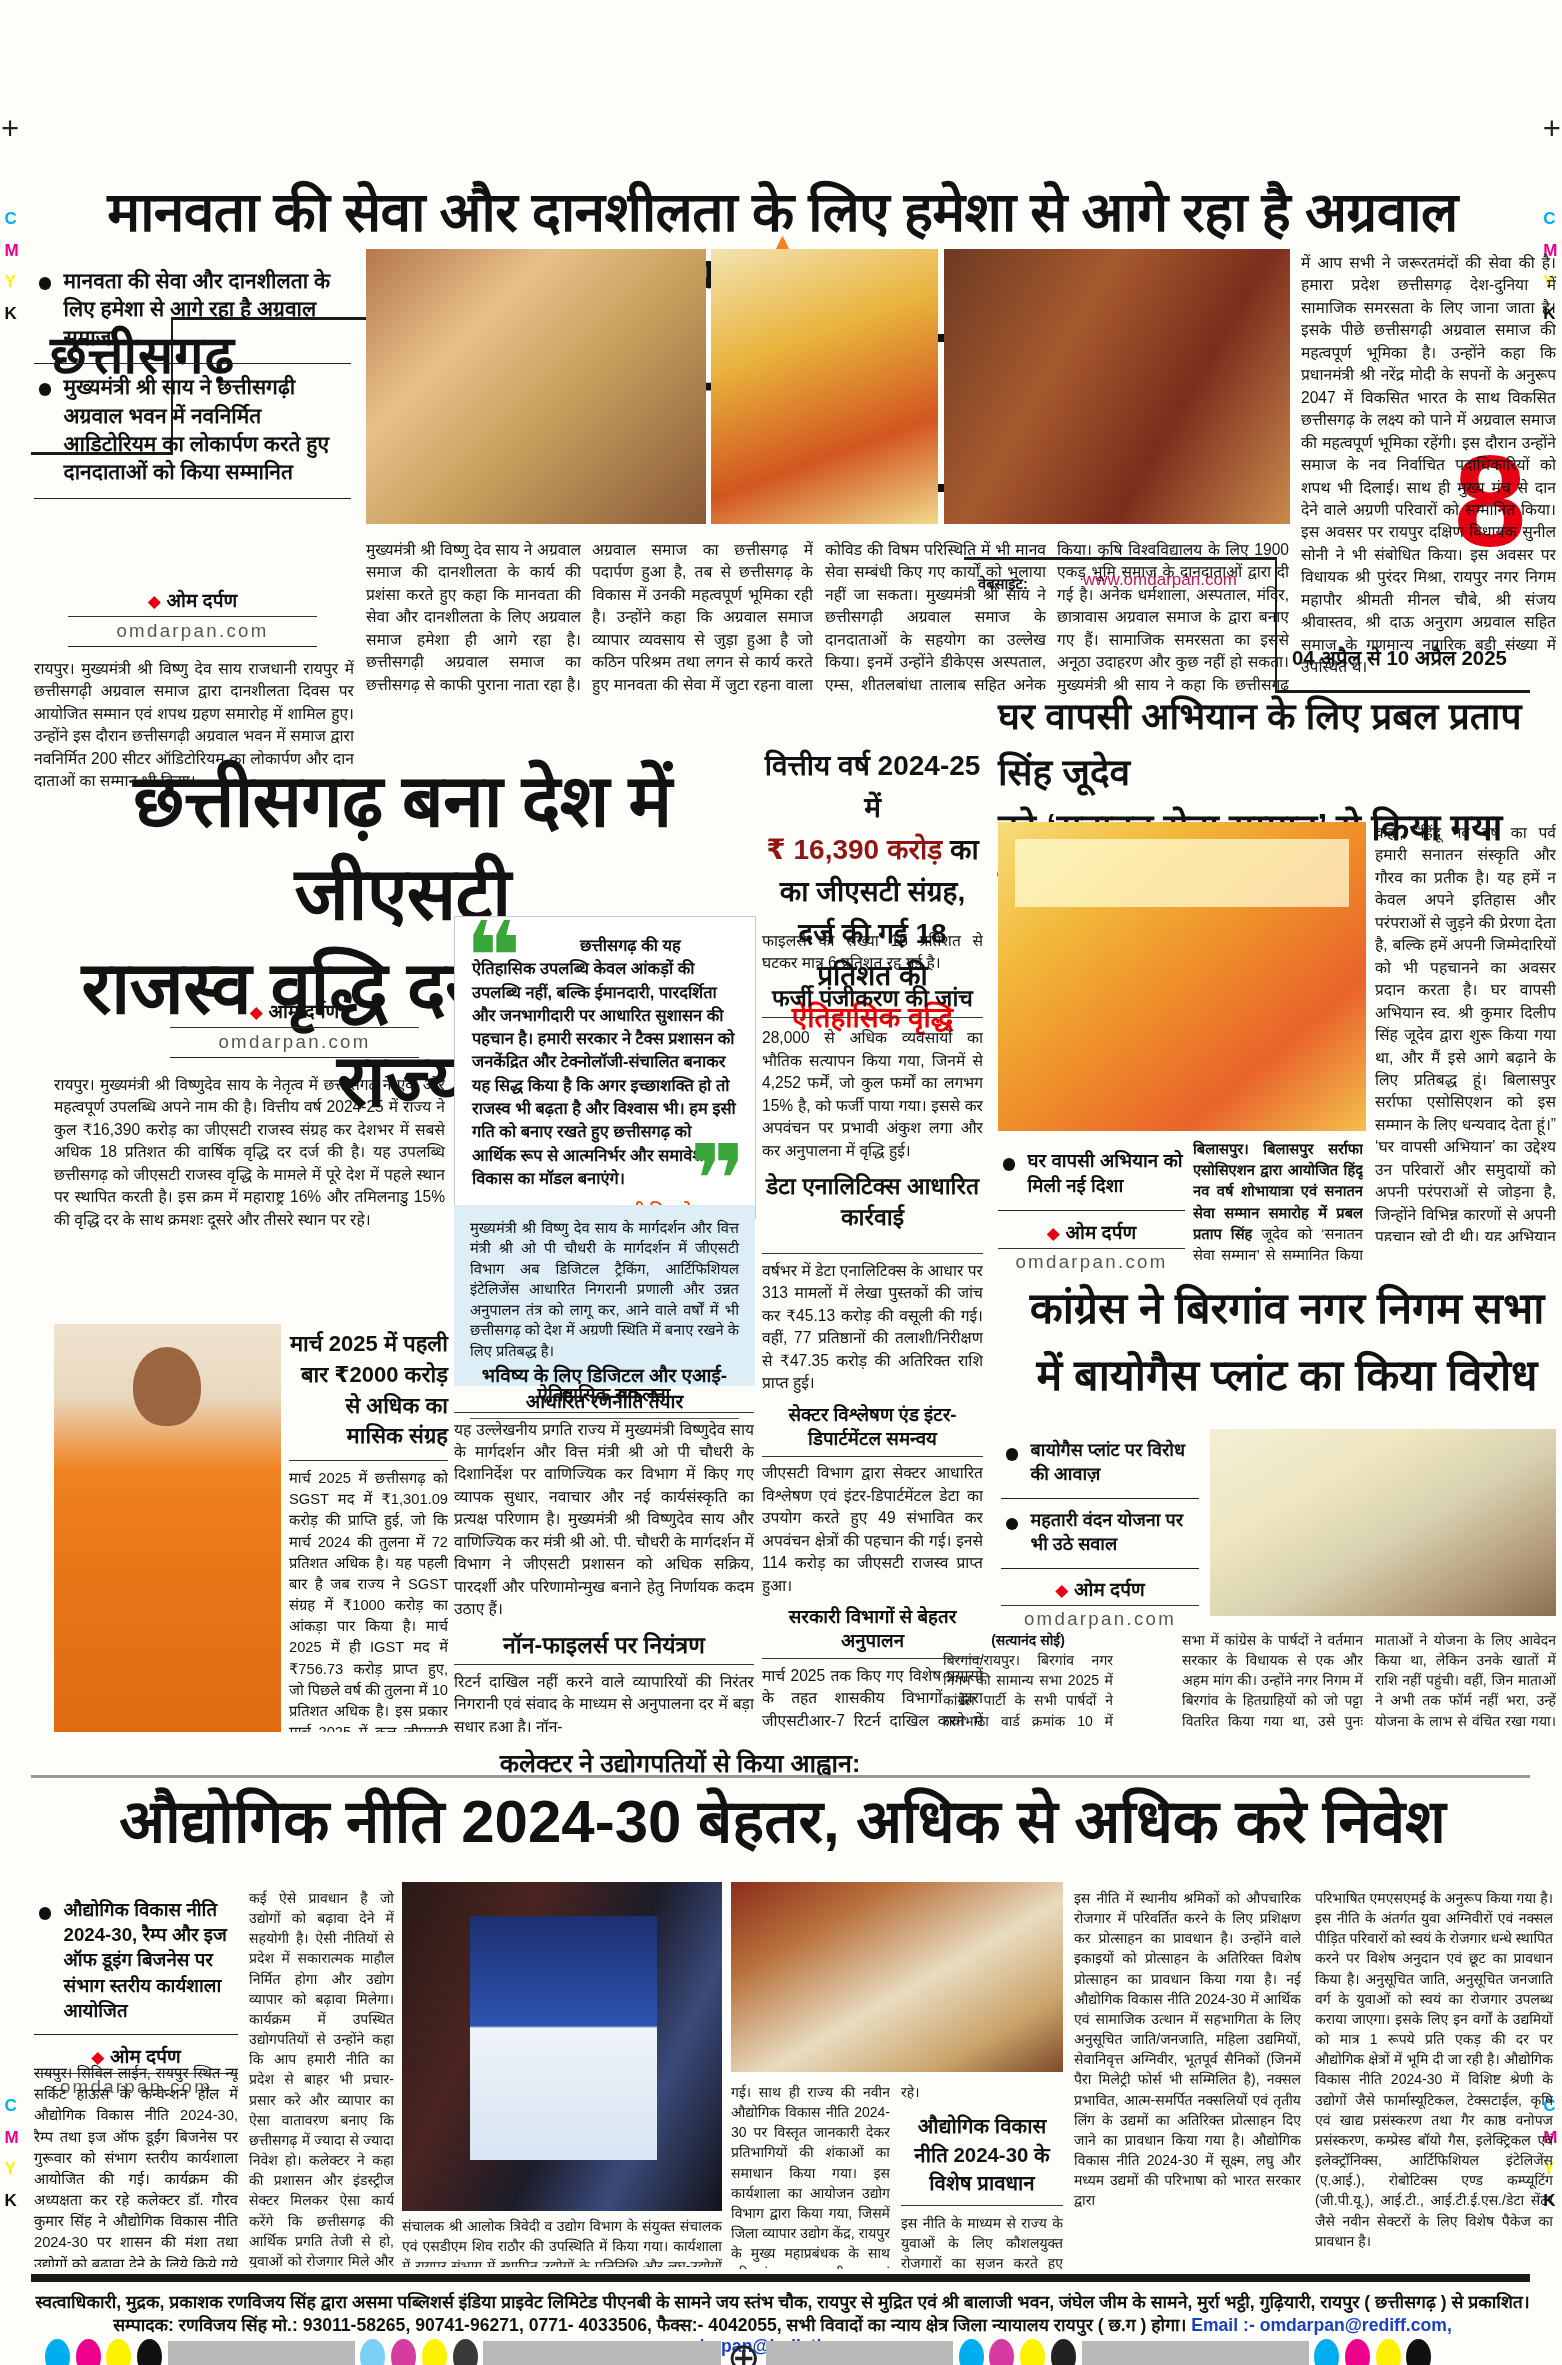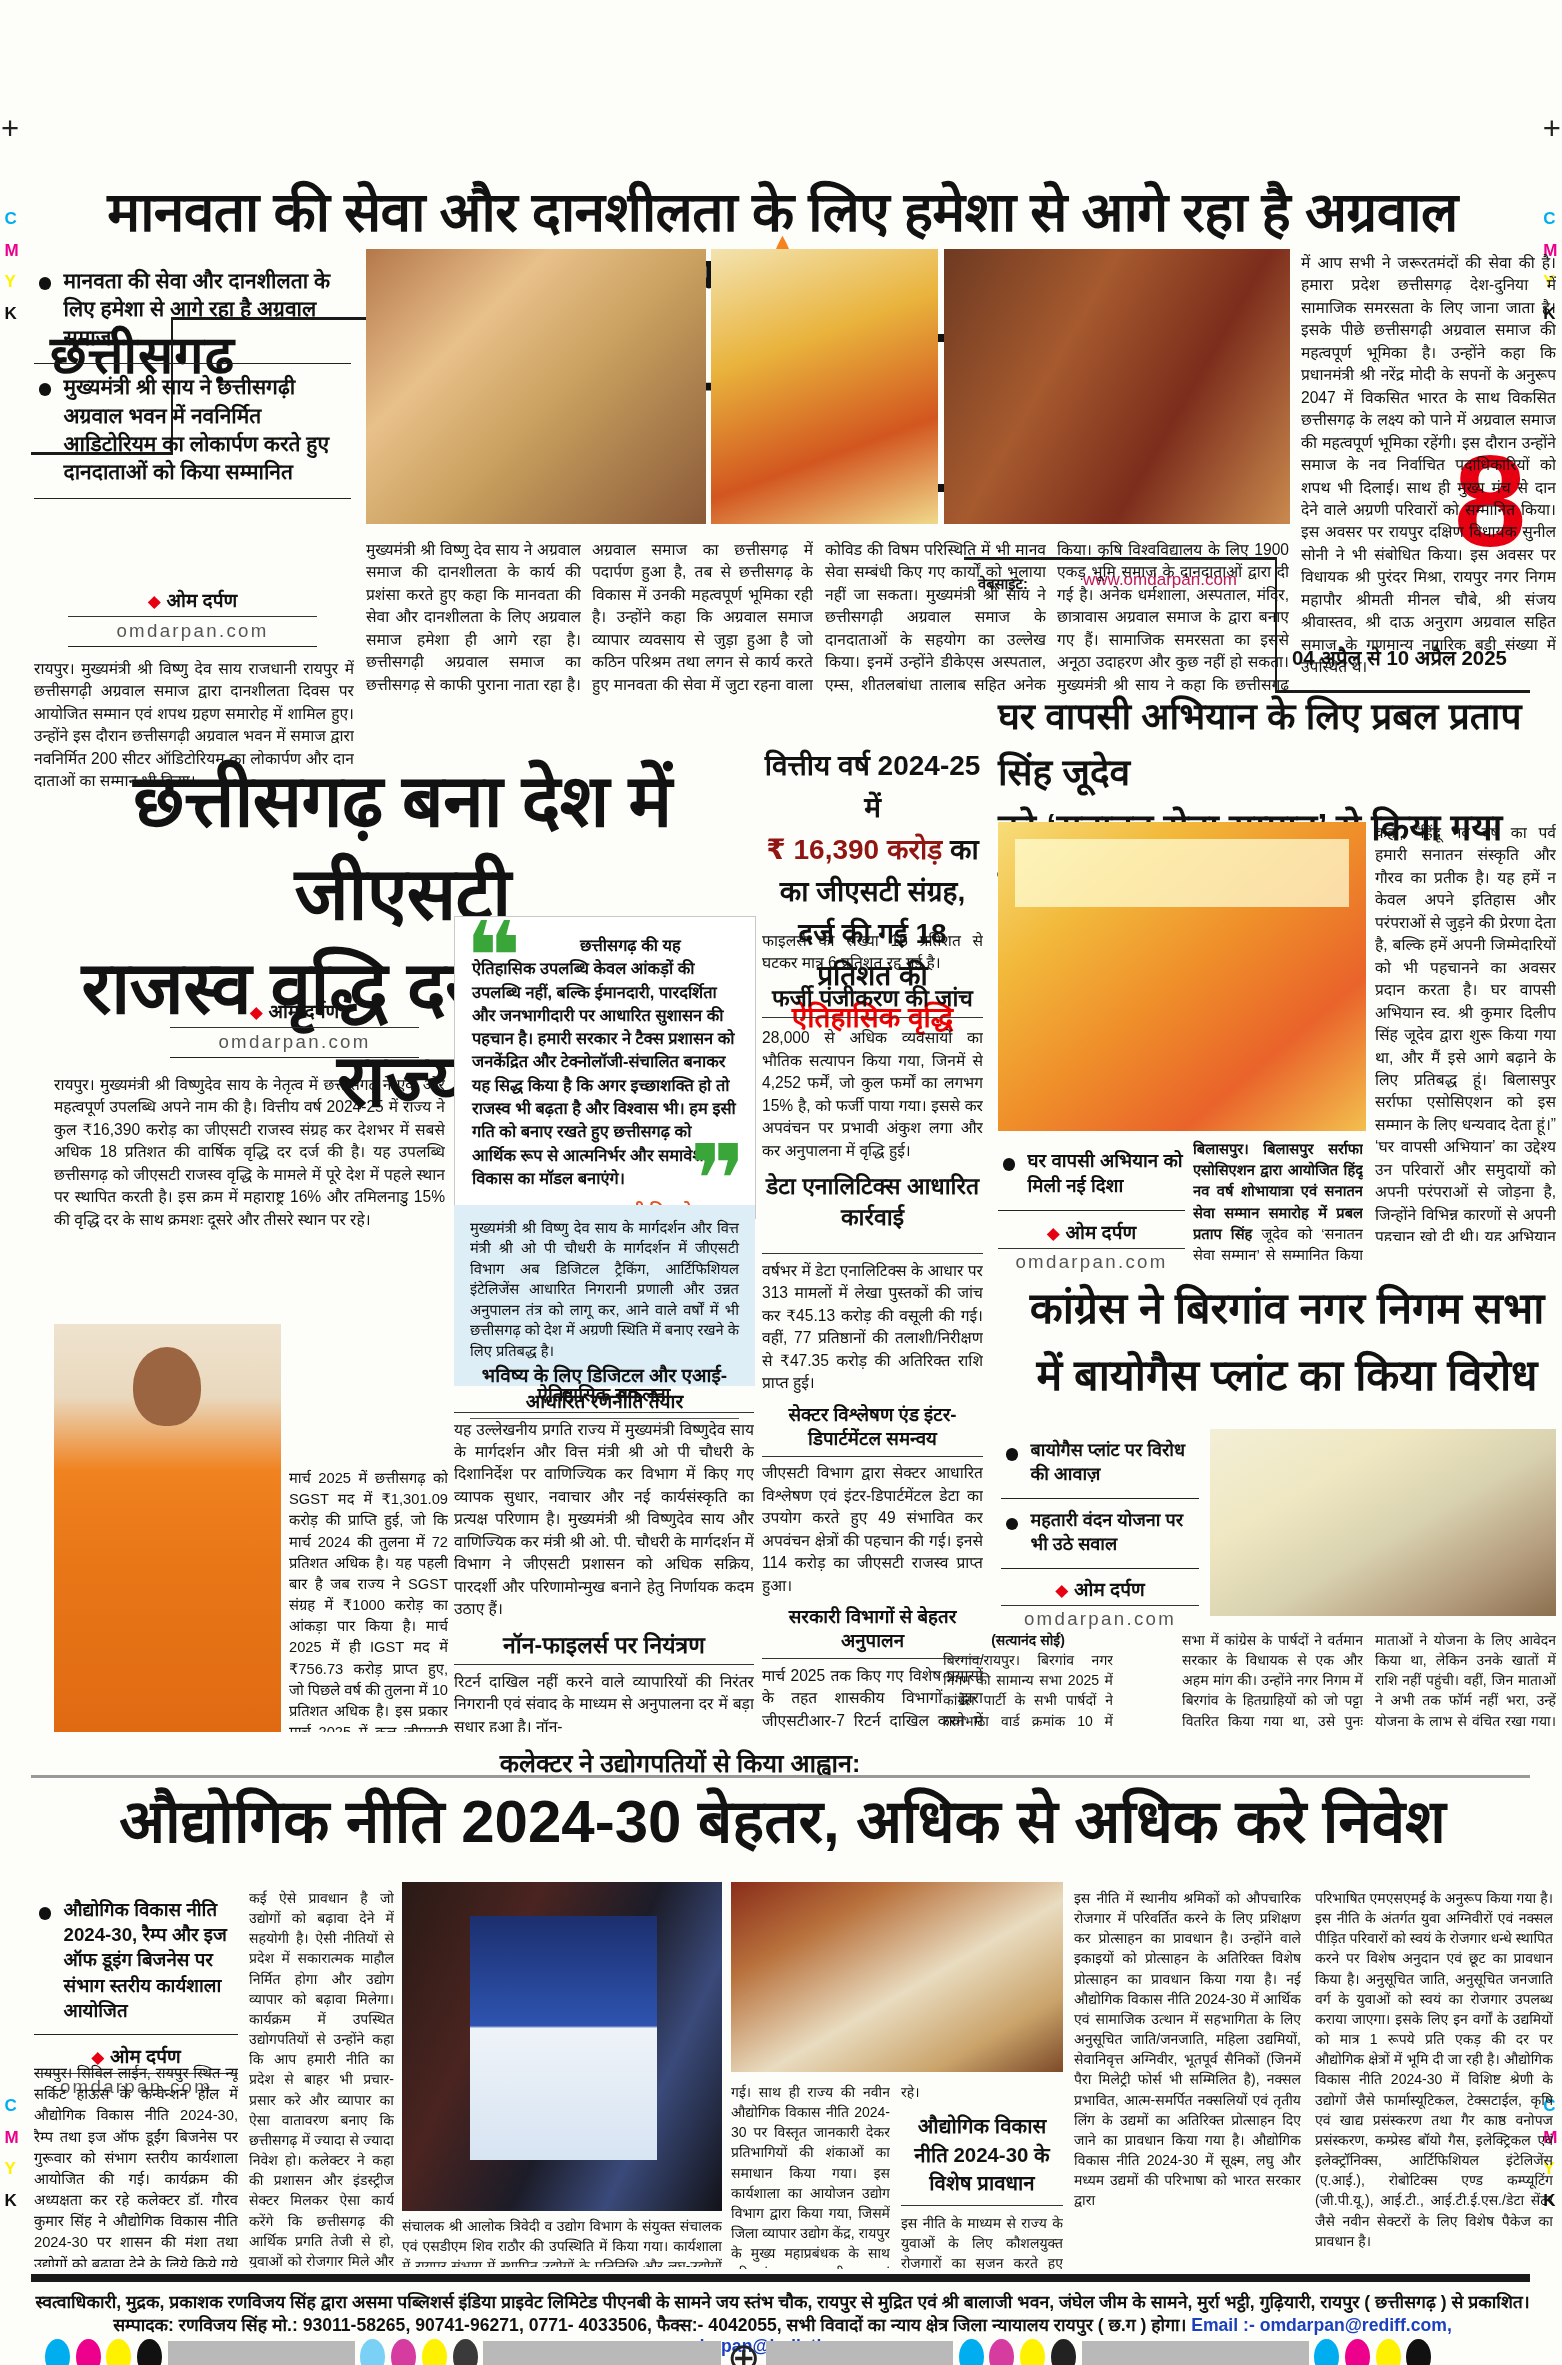--- a/index.html
+++ b/index.html
@@ -150,20 +150,21 @@
   <div class="abs byline" style="left:170px;top:998px;width:249px;">
     <div class="b1"><span class="dia">◆</span><span>ओम दर्पण</span></div>
     <div class="b2">omdarpan.com</div>
   </div>
 
   <div class="col" style="left:54px;top:1074px;width:391px;height:244px;">रायपुर। मुख्यमंत्री श्री विष्णुदेव साय के नेतृत्व में छत्तीसगढ़ ने एक और महत्वपूर्ण उपलब्धि अपने नाम की है। वित्तीय वर्ष 2024-25 में राज्य ने कुल ₹16,390 करोड़ का जीएसटी राजस्व संग्रह कर देशभर में सबसे अधिक 18 प्रतिशत की वार्षिक वृद्धि दर दर्ज की है। यह उपलब्धि छत्तीसगढ़ को जीएसटी राजस्व वृद्धि के मामले में पूरे देश में पहले स्थान पर स्थापित करती है। इस क्रम में महाराष्ट्र 16% और तमिलनाडु 15% की वृद्धि दर के साथ क्रमशः दूसरे और तीसरे स्थान पर रहे।</div>
 
   <div class="photo" style="left:54px;top:1324px;width:227px;height:408px;background:linear-gradient(180deg,#efe3cf 0%,#e9d8bd 18%,#f0821f 36%,#e87617 60%,#e06a12 100%);">
     <div style="position:absolute;left:79px;top:23px;width:68px;height:79px;border-radius:50% 50% 45% 45%;background:#9c6542;"></div>
   </div>
+  <div class="abs" style="left:289px;top:1329px;width:159px;font-size:22px;font-weight:800;text-align:right;line-height:1.4;border-bottom:1.1px solid #333;padding-bottom:8px;">मार्च 2025 में पहली बार ₹2000 करोड़ से अधिक का मासिक संग्रह</div>
   <div class="col" style="left:289px;top:1468px;width:159px;height:264px;font-size:14.7px;">मार्च 2025 में छत्तीसगढ़ को SGST मद में ₹1,301.09 करोड़ की प्राप्ति हुई, जो कि मार्च 2024 की तुलना में 72 प्रतिशत अधिक है। यह पहली बार है जब राज्य ने SGST संग्रह में ₹1000 करोड़ का आंकड़ा पार किया है। मार्च 2025 में ही IGST मद में ₹756.73 करोड़ प्राप्त हुए, जो पिछले वर्ष की तुलना में 10 प्रतिशत अधिक है। इस प्रकार मार्च 2025 में कुल जीएसटी संग्रह ₹2,057.82 करोड़ रहा, जो मार्च 2024 के ₹1,443.66 करोड़ की तुलना में 43 प्रतिशत की प्रभावशाली मासिक वृद्धि दर्शाता है। जीएसटी लागू होने के बाद छत्तीसगढ़ ने पहली बार एक माह में कुल जीएसटी राजस्व में 2000 करोड़ रुपए का आंकड़ा पार किया है। बेहतर प्रशासन, तकनीक का समावेश और सतत निगरानी से मिली</div>
 
   <div class="quote-box" style="left:454px;top:916px;width:266px;height:272px;">
     <span class="qmark" style="color:#3aa63a;position:absolute;left:10.2px;top:2.3px;">❝</span>
     <div style="margin-left:0;padding-top:2.3px;font-size:16.4px;line-height:1.42;font-weight:600;text-indent:108px;">छत्तीसगढ़ की यह ऐतिहासिक उपलब्धि केवल आंकड़ों की उपलब्धि नहीं, बल्कि ईमानदारी, पारदर्शिता और जनभागीदारी पर आधारित सुशासन की पहचान है। हमारी सरकार ने टैक्स प्रशासन को जनकेंद्रित और टेक्नोलॉजी-संचालित बनाकर यह सिद्ध किया है कि अगर इच्छाशक्ति हो तो राजस्व भी बढ़ता है और विश्वास भी। हम इसी गति को बनाए रखते हुए छत्तीसगढ़ को आर्थिक रूप से आत्मनिर्भर और समावेशी विकास का मॉडल बनाएंगे।</div>
     <div style="text-align:right;color:#e8501e;font-weight:800;font-size:17.6px;margin-top:8px;">
       <div>— श्री विष्णुदेव साय,</div>
         <div>मुख्यमंत्री, छत्तीसगढ़</div>
     </div>
     <span class="qmark" style="color:#3aa63a;position:absolute;right:9px;bottom:0px;">❞</span>

